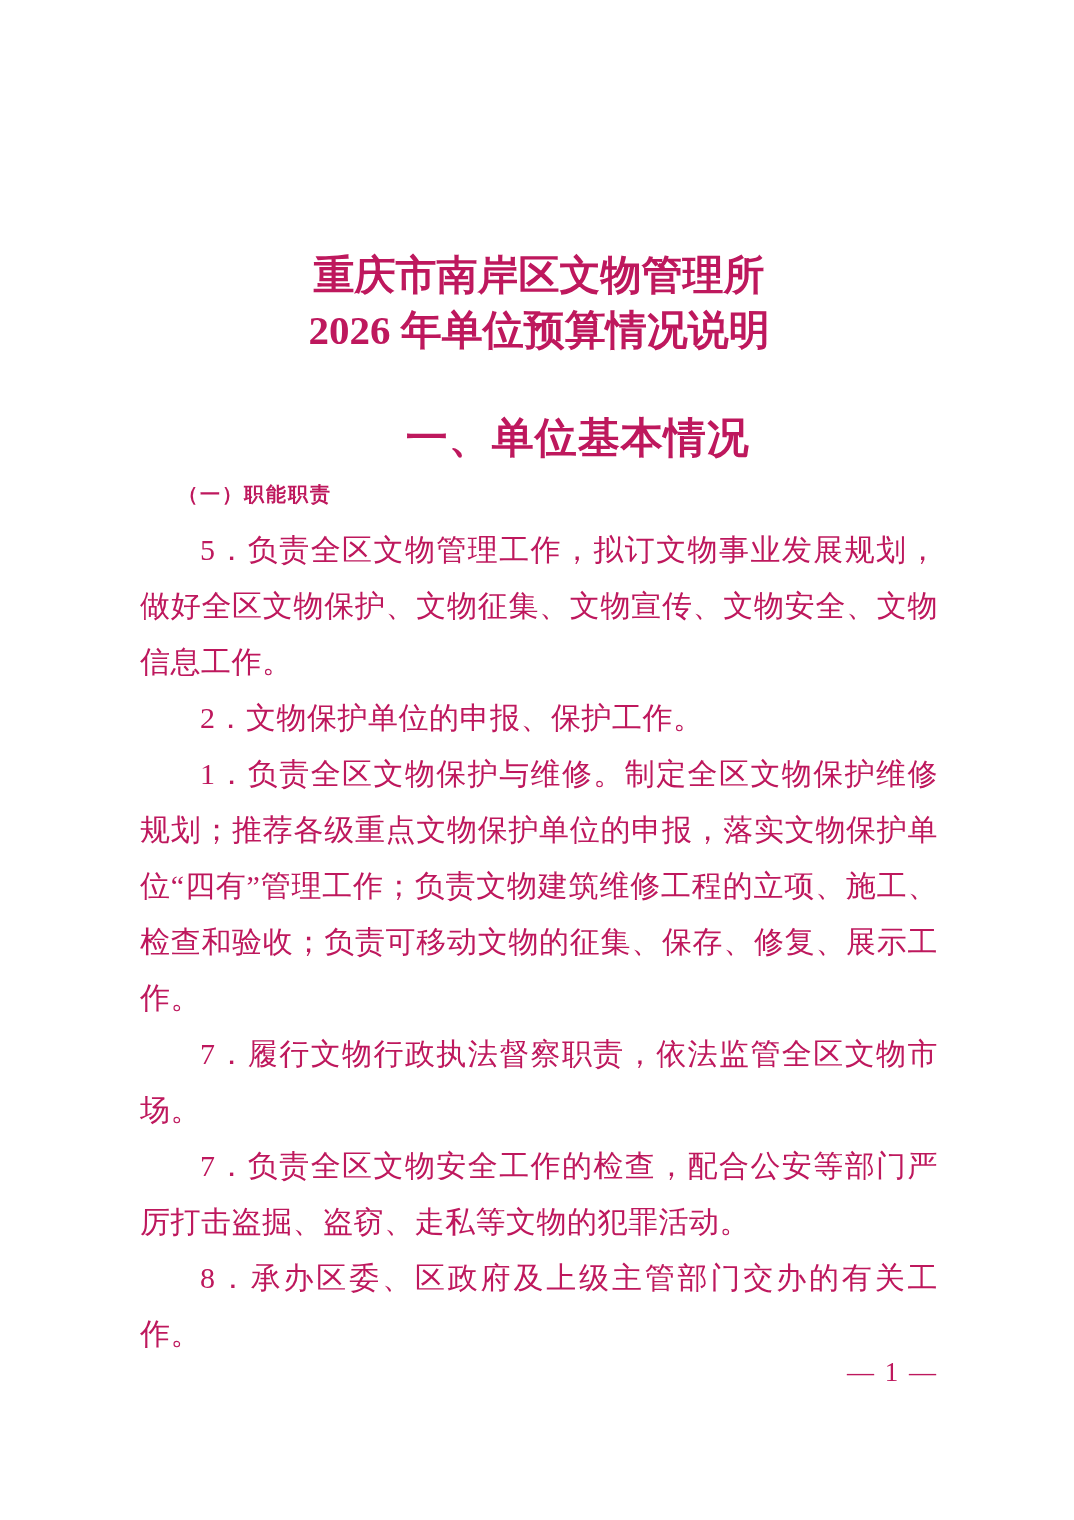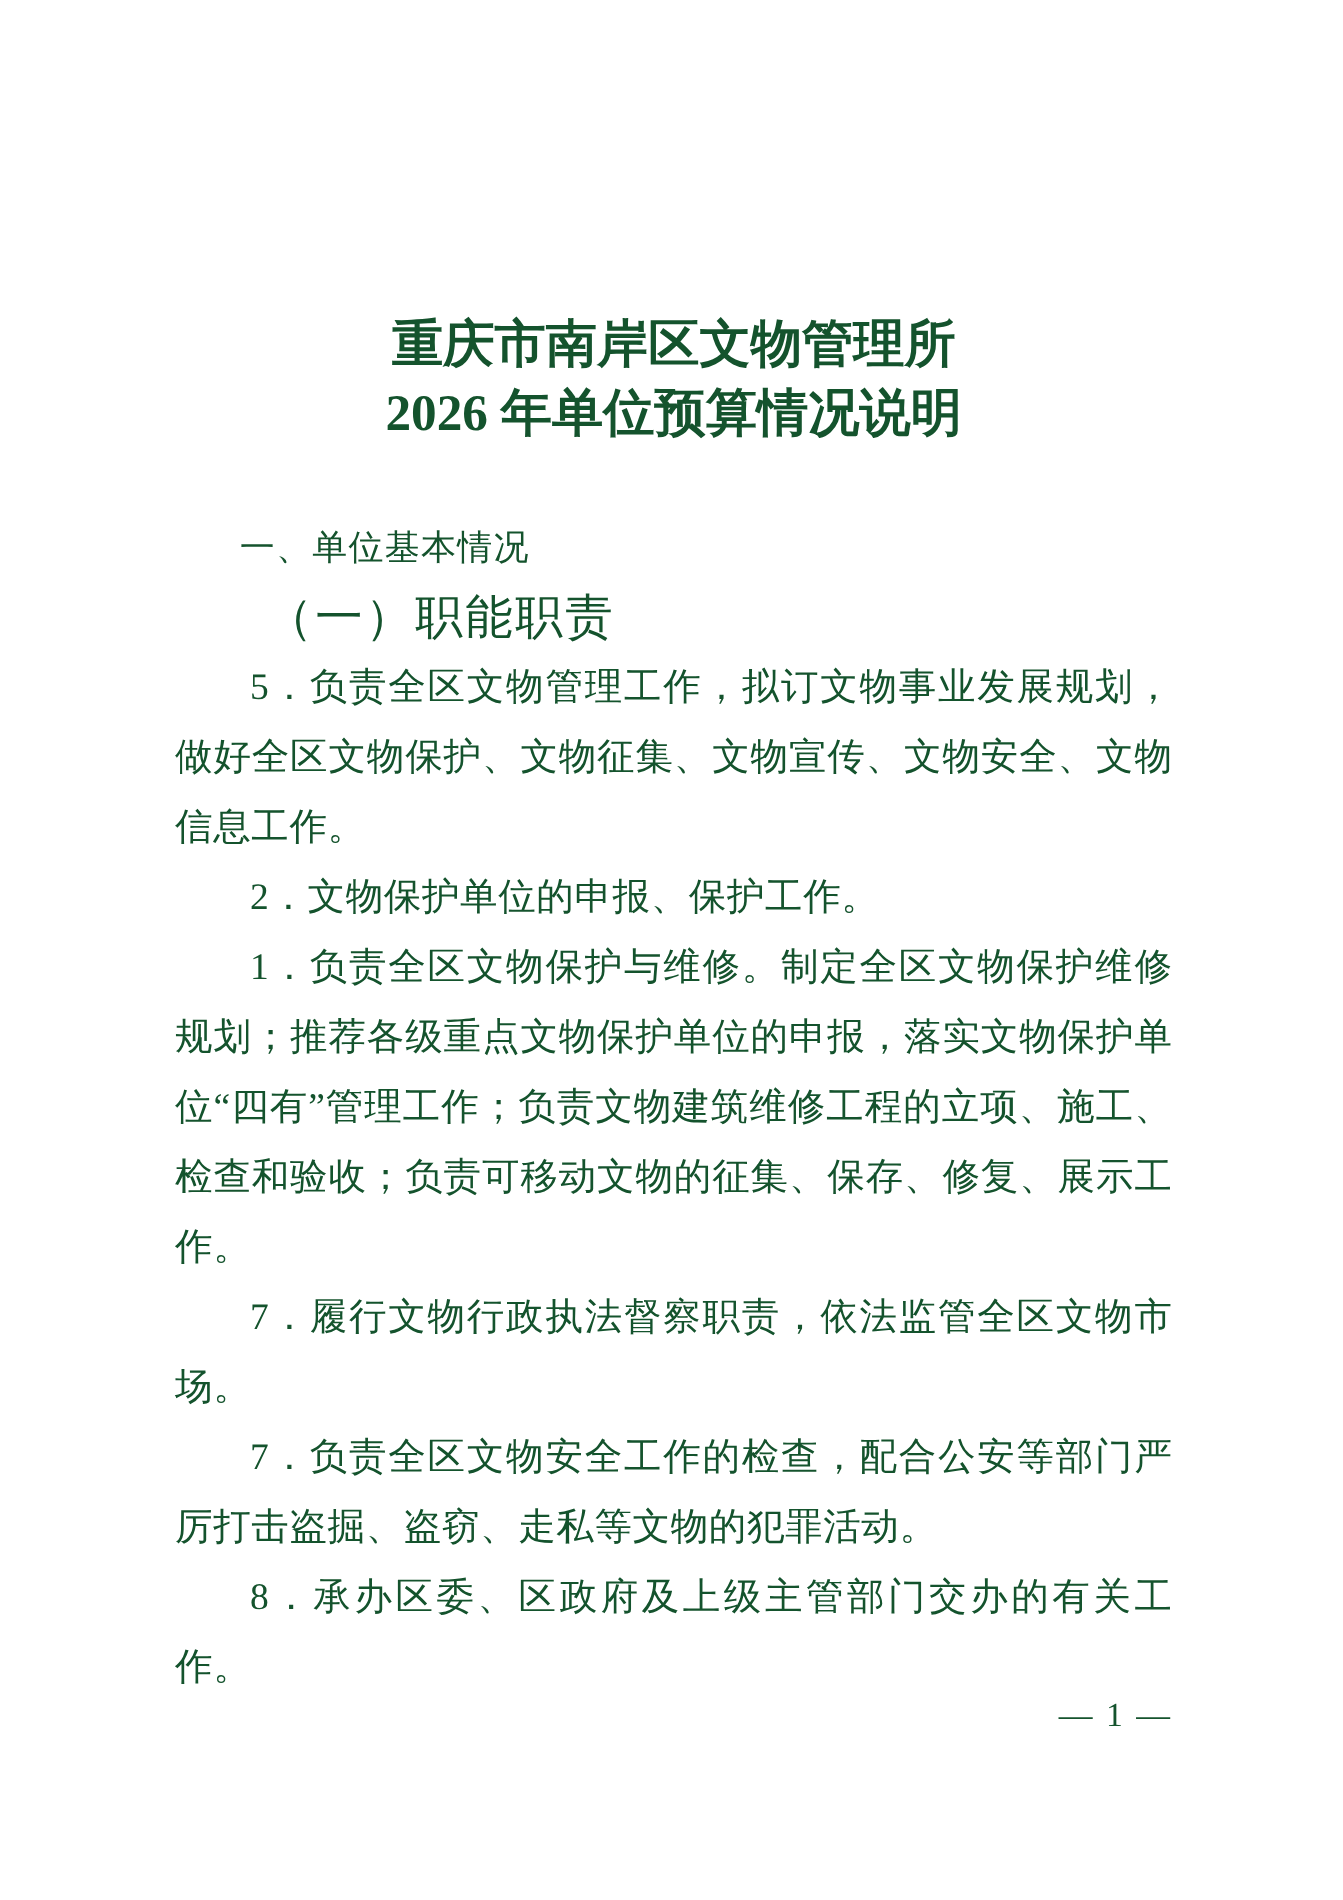--- a/index.html
+++ b/index.html
@@ -5,21 +5,21 @@
   html, body {
     margin: 0;
     padding: 0;
     background: #ffffff;
   }
   .page {
     position: relative;
     width: 1074px;
     height: 1520px;
     background: #ffffff;
-    color: #14532d;
+    color: #be185d;
     box-sizing: border-box;
     padding: 248px 136px 0 140px;
     overflow: hidden;
     font-family: "Liberation Serif", "DejaVu Serif", serif;
   }
   .doc-title {
     margin: 0;
     font-family: "Liberation Serif", "DejaVu Serif", serif;
     font-weight: bold;
     font-size: 41px;
@@ -27,31 +27,32 @@
     text-align: center;
     letter-spacing: 0px;
   }
   .doc-title .title-line {
     display: block;
     white-space: nowrap;
   }
   .section-heading {
     margin: 52px 0 0 0;
     font-family: "Liberation Sans", "DejaVu Sans", sans-serif;
-    font-weight: normal;
-    font-size: 28px;
+    font-weight: bold;
+    font-size: 42px;
     line-height: 56px;
     text-indent: 1.85em;
     letter-spacing: 1px;
+    text-align: center;
   }
   .subsection-heading {
     margin: 0;
     font-family: "Liberation Serif", "DejaVu Serif", serif;
-    font-weight: normal;
-    font-size: 38px;
+    font-weight: bold;
+    font-size: 20px;
     line-height: 56px;
     text-indent: 1.9em;
     letter-spacing: 2px;
   }
   .body-paragraph {
     margin: 0;
     font-family: "Liberation Serif", "DejaVu Serif", serif;
     font-size: 30px;
     line-height: 56px;
     text-indent: 2em;

